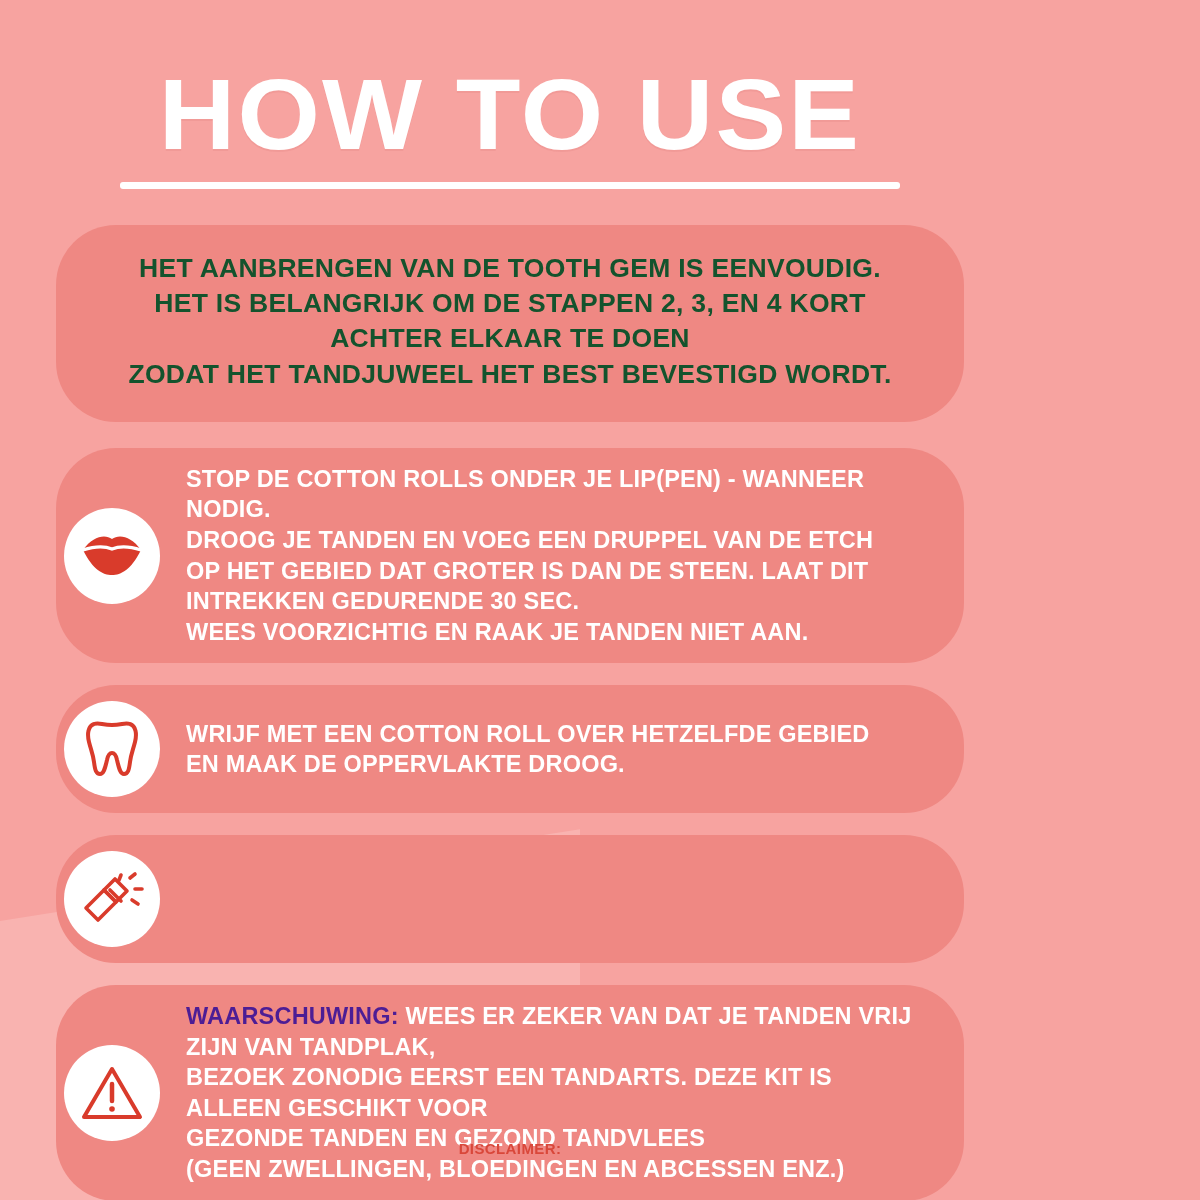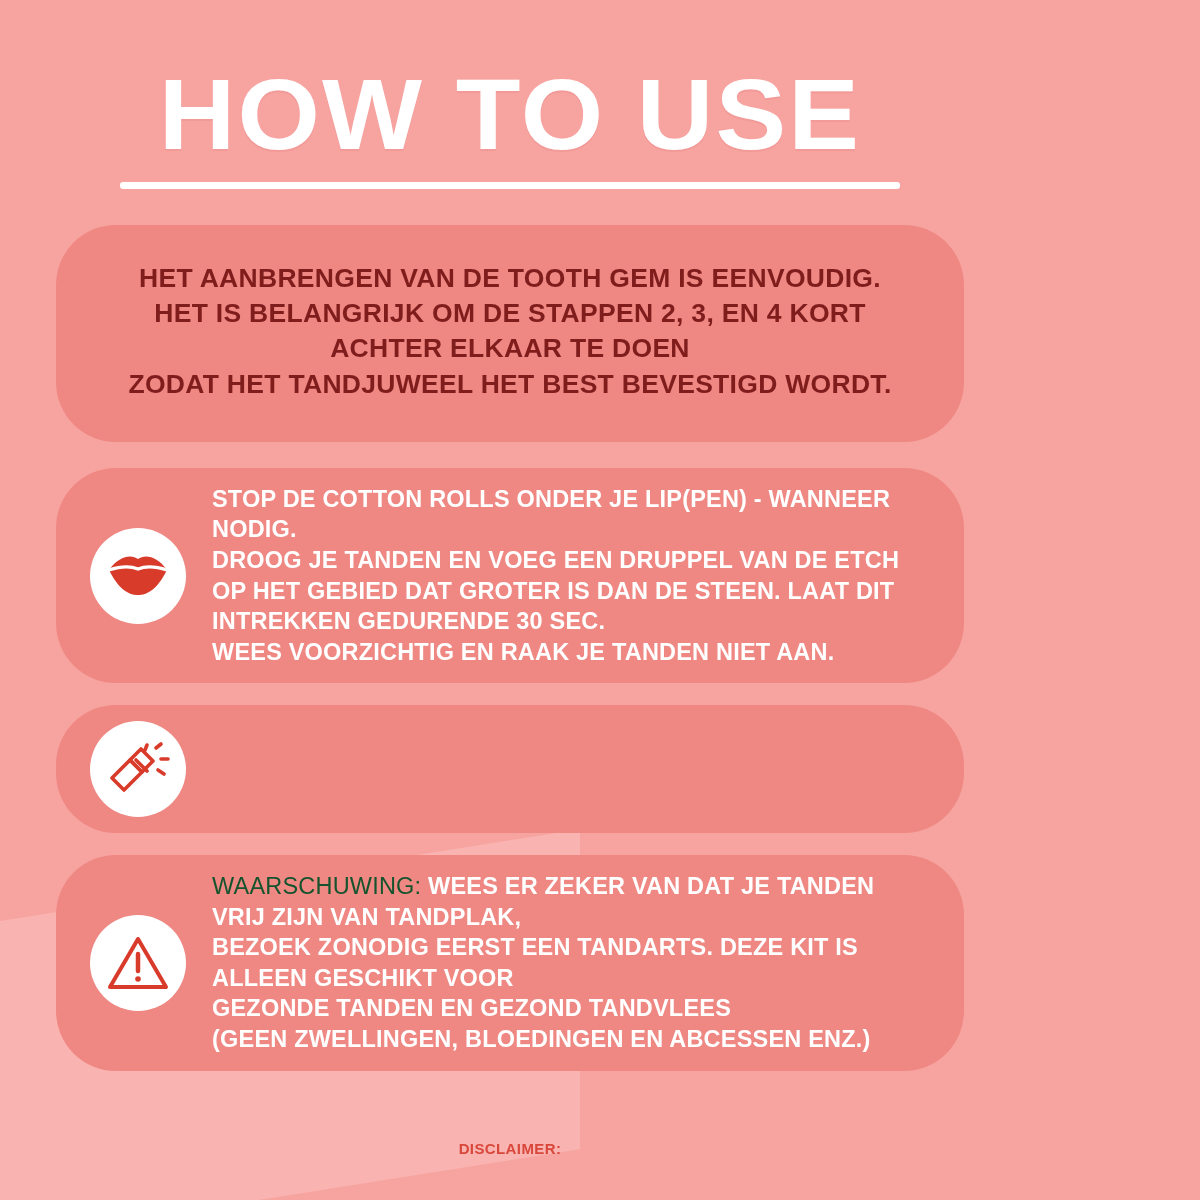--- a/index.html
+++ b/index.html
@@ -63,37 +63,37 @@
     position: relative;
   }
 
   .intro {
     margin: 36px 0 0 0;
     padding: 22px 40px 26px 40px;
     text-align: center;
     border-radius: 60px;
   }
   .intro p {
-    margin: 14px;
-    color: #7f1d1d;
+    margin: 4px;
+    color: #14532d;
     font-size: 26.5px;
     font-weight: bold;
     line-height: 1.33;
     letter-spacing: 0.3px;
     white-space: pre-line;
   }
 
   
   .steps { margin-top: 26px; }
   .step {
     display: flex;
     align-items: center;
     margin-bottom: 22px;
     border-radius: 60px;
-    padding: 16px 34px 16px 34px;
+    padding: 16px 34px 16px 8px;
     min-height: 104px;
   }
   .step .icon-circle {
     flex: 0 0 auto;
     width: 96px;
     height: 96px;
     border-radius: 50%;
     background: #ffffff;
     display: flex;
     align-items: center;
@@ -103,22 +103,22 @@
   .step .icon-circle svg { display: block; }
   .step .step-text {
     color: #ffffff;
     font-size: 23.5px;
     font-weight: bold;
     line-height: 1.30;
     letter-spacing: 0.2px;
     white-space: pre-line;
   }
   .step .lead {
-    color: #14532d;
-    font-weight: normal;
+    color: #4c1d95;
+    font-weight: bold;
   }
 
   
   .disclaimer {
     position: absolute;
     left: 0; right: 0;
     bottom: 26px;
     text-align: center;
     color: #d9473a;
     z-index: 2;
@@ -163,20 +163,29 @@
           <path d="M31 3 C24 -2 12 0 2 14 C12 34 22 39 31 39 C40 39 50 34 60 14 C50 0 38 -2 31 3 Z" fill="#d93b2b"></path>
           <path d="M2 14 C14 10 24 10 31 13 C38 10 48 10 60 14" stroke="#ffffff" stroke-width="3.2" fill="none" stroke-linecap="round"></path>
         </svg>
       </div>
       <div class="step-text"><span>STOP DE COTTON ROLLS ONDER JE LIP(PEN) - WANNEER NODIG.
 DROOG JE TANDEN EN VOEG EEN DRUPPEL VAN DE ETCH
 OP HET GEBIED DAT GROTER IS DAN DE STEEN. LAAT DIT INTREKKEN GEDURENDE 30 SEC.
 WEES VOORZICHTIG EN RAAK JE TANDEN NIET AAN.</span></div>
     </div>
 
+    <div class="panel step">
+      <div class="icon-circle">
+        <svg width="52" height="58" viewBox="0 0 52 58" aria-hidden="true">
+          <path d="M26 5 C16 5 13 2 8 4 C2 6 1 14 3 22 C5 30 7 34 8 42 C9 50 10 54 14 54 C18 54 19 48 21 40 C22 35 24 33 26 33 C28 33 30 35 31 40 C33 48 34 54 38 54 C42 54 43 50 44 42 C45 34 47 30 49 22 C51 14 50 6 44 4 C39 2 36 5 26 5 Z" fill="none" stroke="#d93b2b" stroke-width="4" stroke-linejoin="round"></path>
+        </svg>
+      </div>
+      <div class="step-text"><span>WRIJF MET EEN COTTON ROLL OVER HETZELFDE GEBIED
+EN MAAK DE OPPERVLAKTE DROOG.</span></div>
+    </div>
 
     <div class="panel step">
       <div class="icon-circle">
         <svg width="64" height="58" viewBox="0 0 64 58" aria-hidden="true">
           <g stroke="#d93b2b" stroke-width="3.6" fill="none" stroke-linecap="round" stroke-linejoin="round">
             <path d="M6 46 L24 28 L36 40 L18 58 Z" transform="translate(0,-8)"></path>
             <path d="M24 20 L35 9 L47 21 L36 32 Z"></path>
             <path d="M39 4 L41 -1" transform="translate(0,6)"></path>
             <path d="M50 8 L55 4"></path>
             <path d="M55 19 L62 19"></path>

